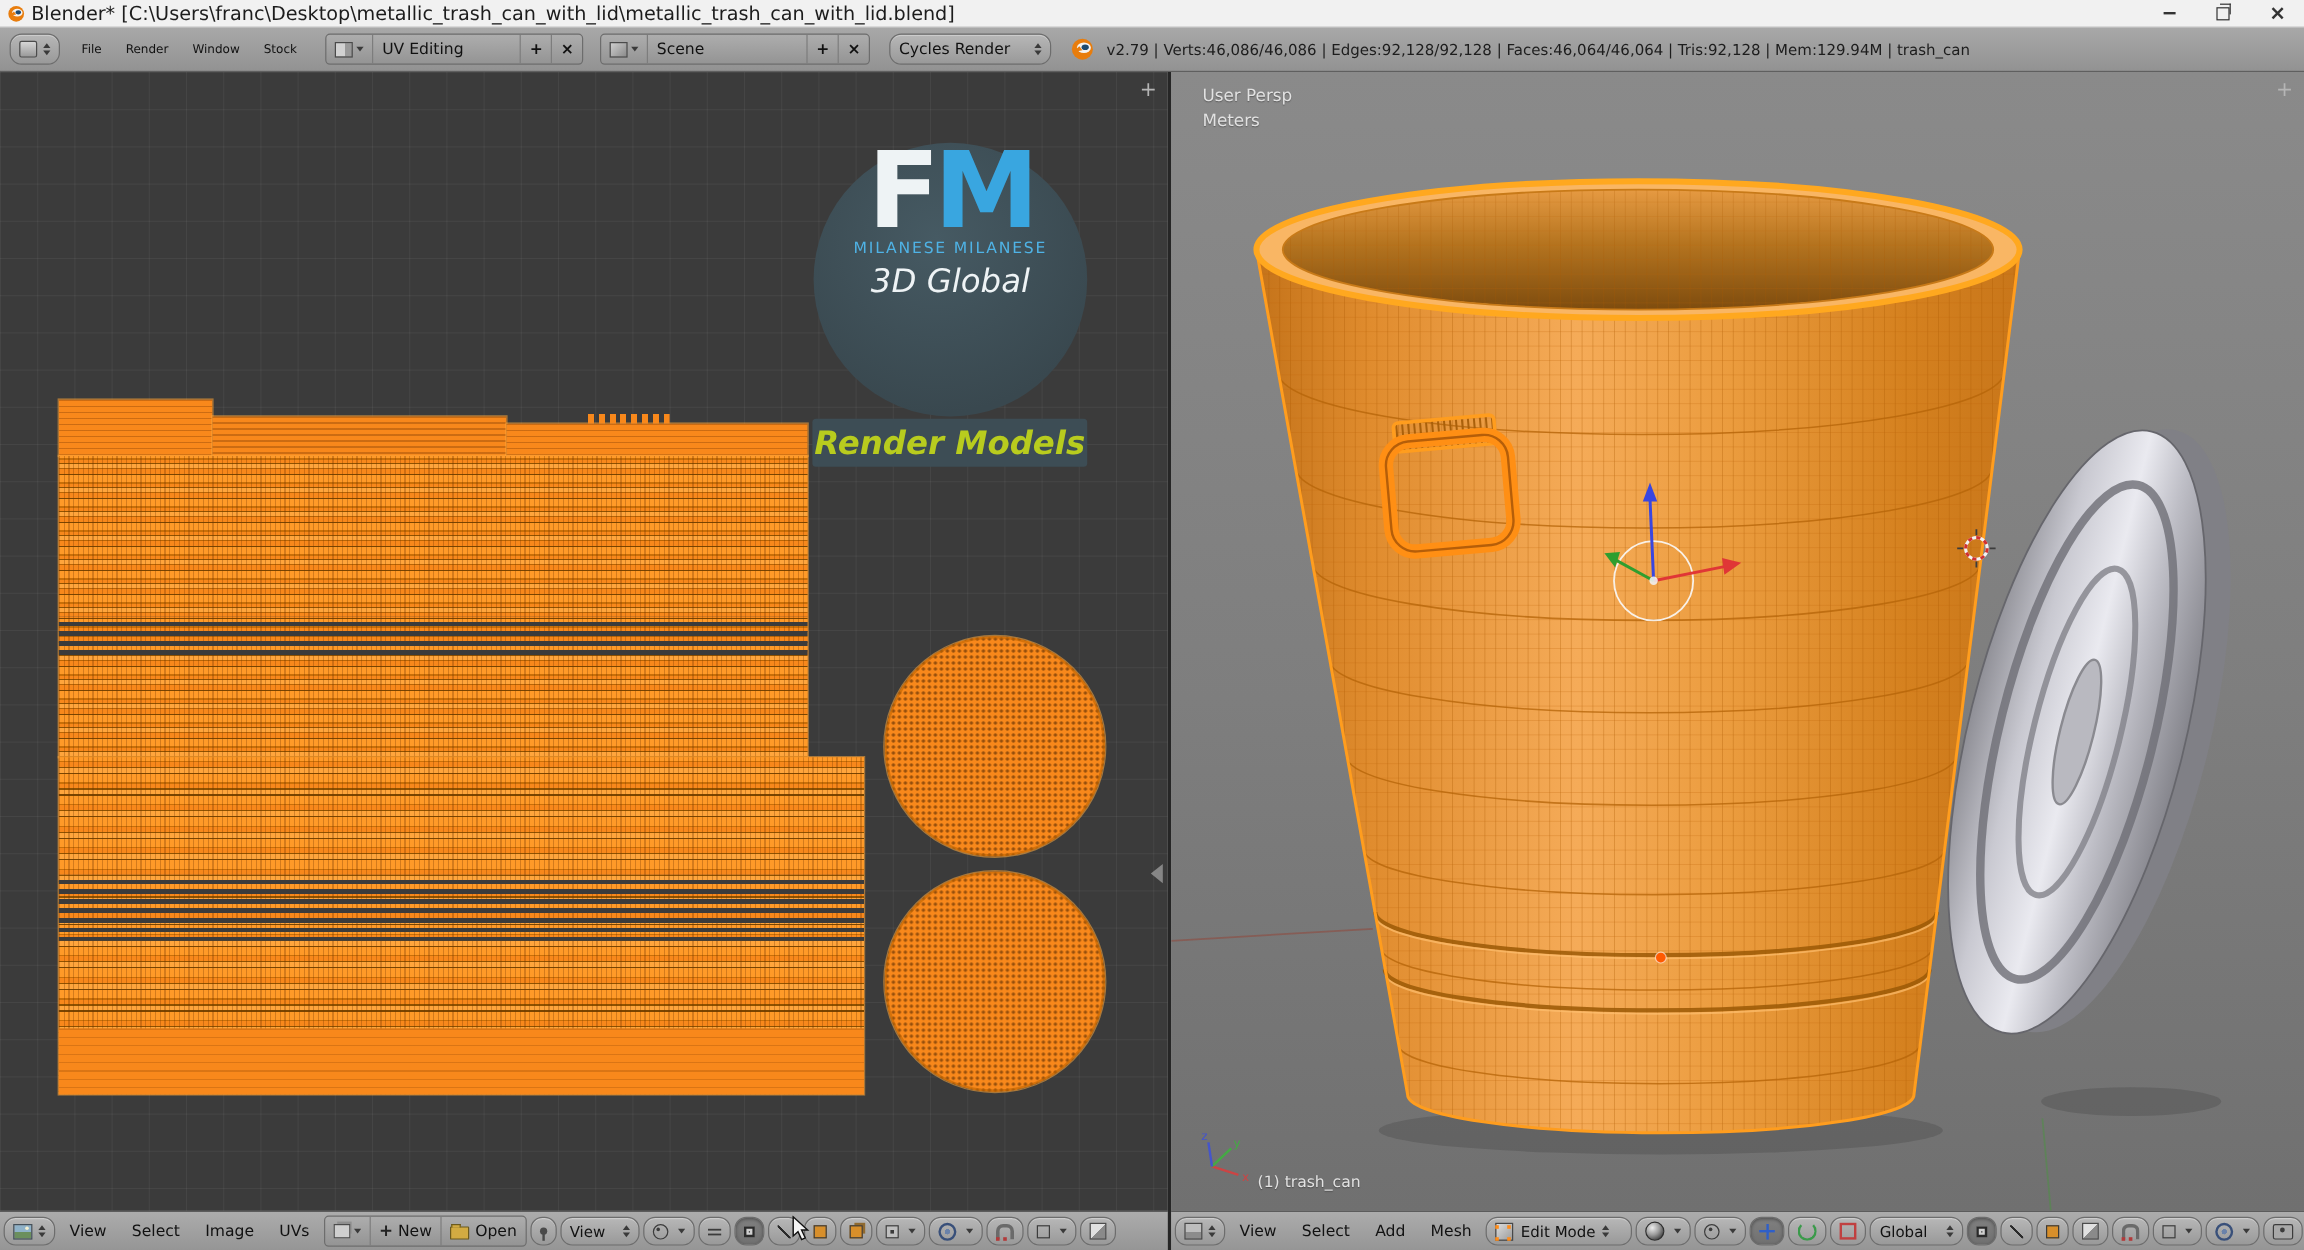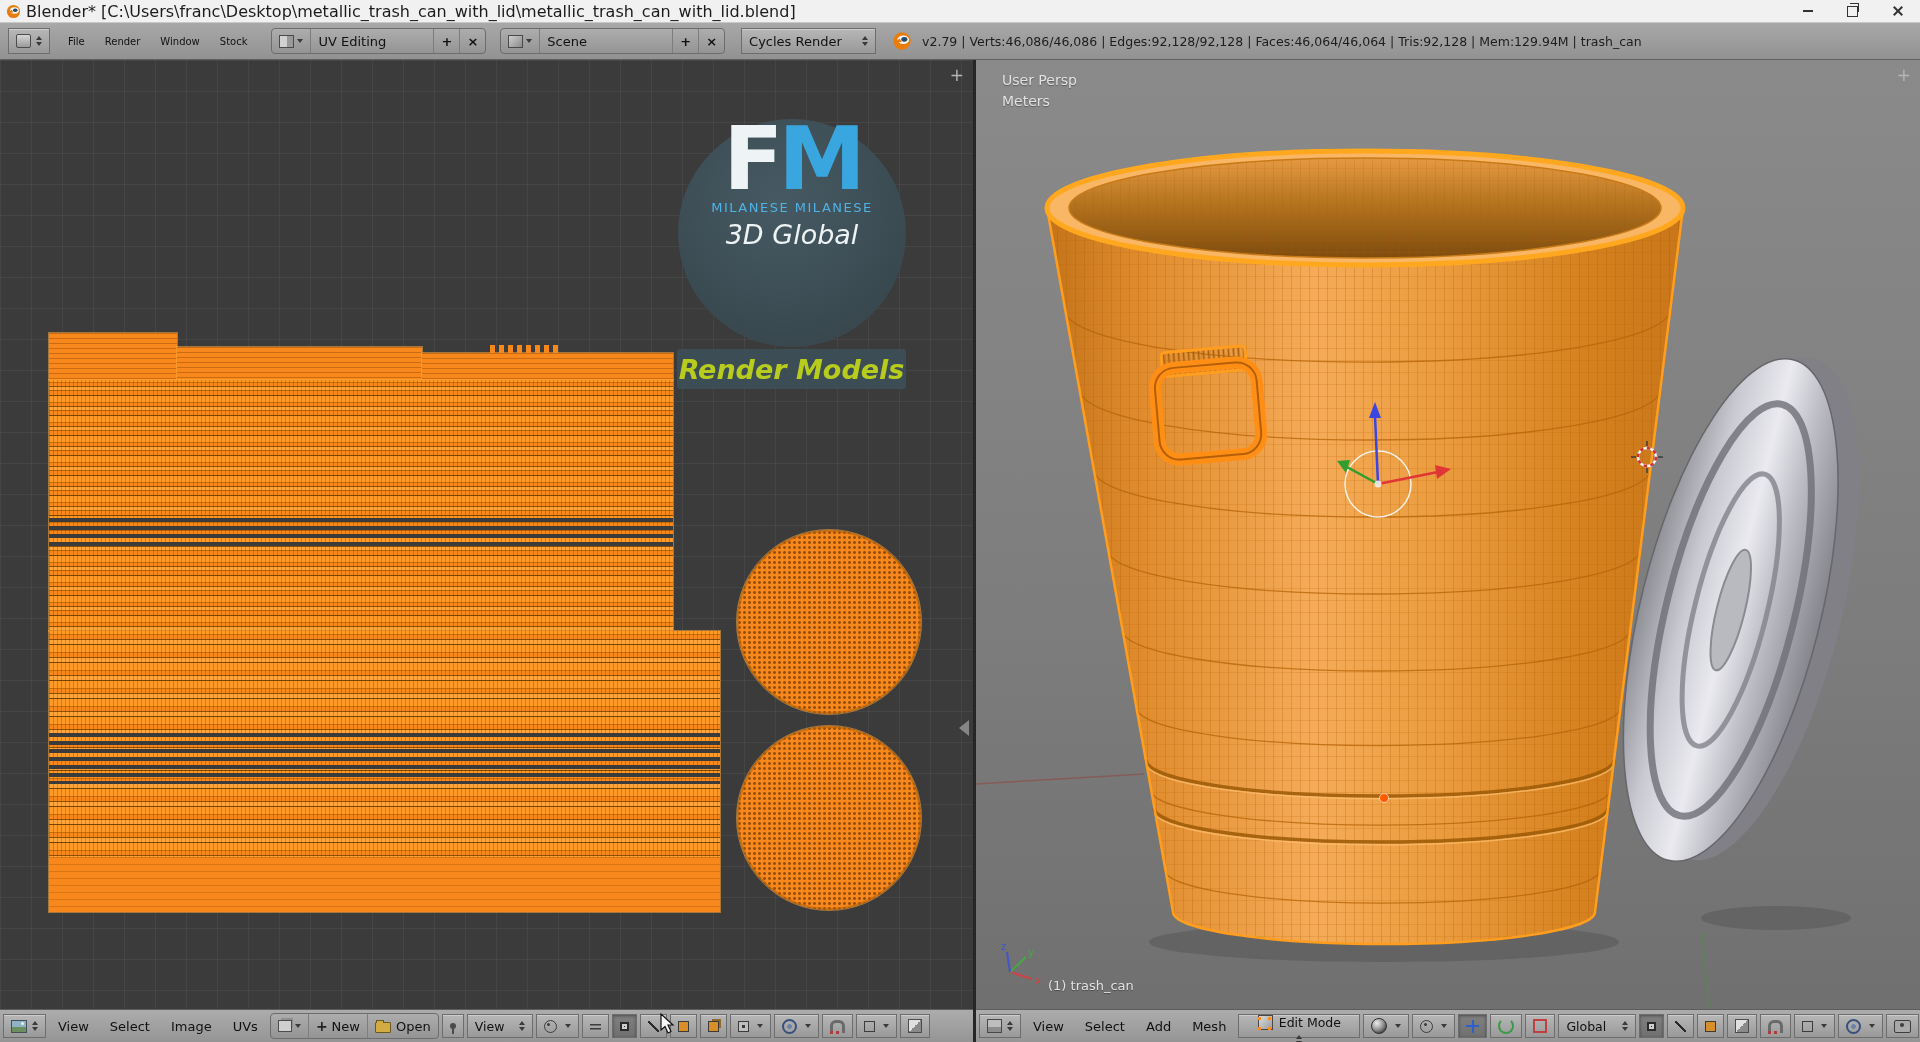--- a/index.html
+++ b/index.html
@@ -15,21 +15,21 @@
   .g-restore{width:9px;height:9px;border:1px solid #333;position:relative;background:#f1f1f1;}
   .g-restore::before{content:"";position:absolute;left:2px;top:-4px;width:8px;height:8px;border:1px solid #333;border-left:none;border-bottom:none;}
   .g-close{width:12px;height:12px;position:relative;}
   .g-close::before,.g-close::after{content:"";position:absolute;left:5px;top:0;width:2px;height:12px;background:#333;}
   .g-close::before{transform:rotate(45deg);}
   .g-close::after{transform:rotate(-45deg);}
 
   
   .info-header{position:absolute;left:0;top:23px;width:100%;height:37px;background:linear-gradient(#a8a8a8,#929292);border-bottom:1px solid #5f5f5f;display:flex;align-items:center;box-sizing:border-box;padding:0 8px;}
   .menu-item{font-size:10px;color:#111;padding:0 10px;height:100%;display:flex;align-items:center;}
-  .wbtn{height:26px;border-radius:0;background:linear-gradient(#b7b7b7,#999);border:1px solid #6d6d6d;box-shadow:inset 0 1px 0 rgba(255,255,255,.3);display:inline-flex;align-items:center;gap:5px;padding:0 7px;font-size:13px;color:#111;box-sizing:border-box;}
+  .wbtn{height:26px;border-radius:10px;background:linear-gradient(#b7b7b7,#999);border:1px solid #6d6d6d;box-shadow:inset 0 1px 0 rgba(255,255,255,.3);display:inline-flex;align-items:center;gap:5px;padding:0 7px;font-size:13px;color:#111;box-sizing:border-box;}
   .wbtn.on{background:linear-gradient(#808080,#707070);box-shadow:inset 0 1px 3px rgba(0,0,0,.4);}
   .updown{display:inline-flex;flex-direction:column;align-items:center;gap:2px;}
   .updown i{width:0;height:0;border-left:3.5px solid transparent;border-right:3.5px solid transparent;}
   .updown .up{border-bottom:4px solid #3a3a3a;}
   .updown .dn{border-top:4px solid #3a3a3a;}
   .mini-dn{width:0;height:0;border-left:3px solid transparent;border-right:3px solid transparent;border-top:4px solid #3a3a3a;margin-left:3px;}
   .block-group{display:inline-flex;align-items:stretch;height:26px;border:1px solid #6d6d6d;border-radius:4px;overflow:hidden;background:linear-gradient(#adadad,#949494);box-sizing:border-box;}
   .block-group>div{display:flex;align-items:center;padding:0 7px;font-size:13px;color:#111;}
   .block-group>div+div{border-left:1px solid #7d7d7d;}
   .bg-plus,.bg-x{font-size:14px;font-weight:bold;color:#222;}
@@ -442,21 +442,21 @@
           <span class="updown">
               <i class="up"></i>
               <i class="dn"></i>
             </span>
         </div>
         <div class="menu-item">View</div>
         <div class="menu-item">Select</div>
         <div class="menu-item">Add</div>
         <div class="menu-item">Mesh</div>
 
-        <div class="wbtn" style="min-width:122px;flex-direction:column;">
+        <div class="wbtn" style="min-width:122px;">
           <span style="display:inline-flex;align-items:center;gap:6px;">
             <span class="ic ic-editmode"></span>
             <span>Edit Mode</span>
           </span>
           <span class="updown">
               <i class="up"></i>
               <i class="dn"></i>
             </span>
         </div>
 

